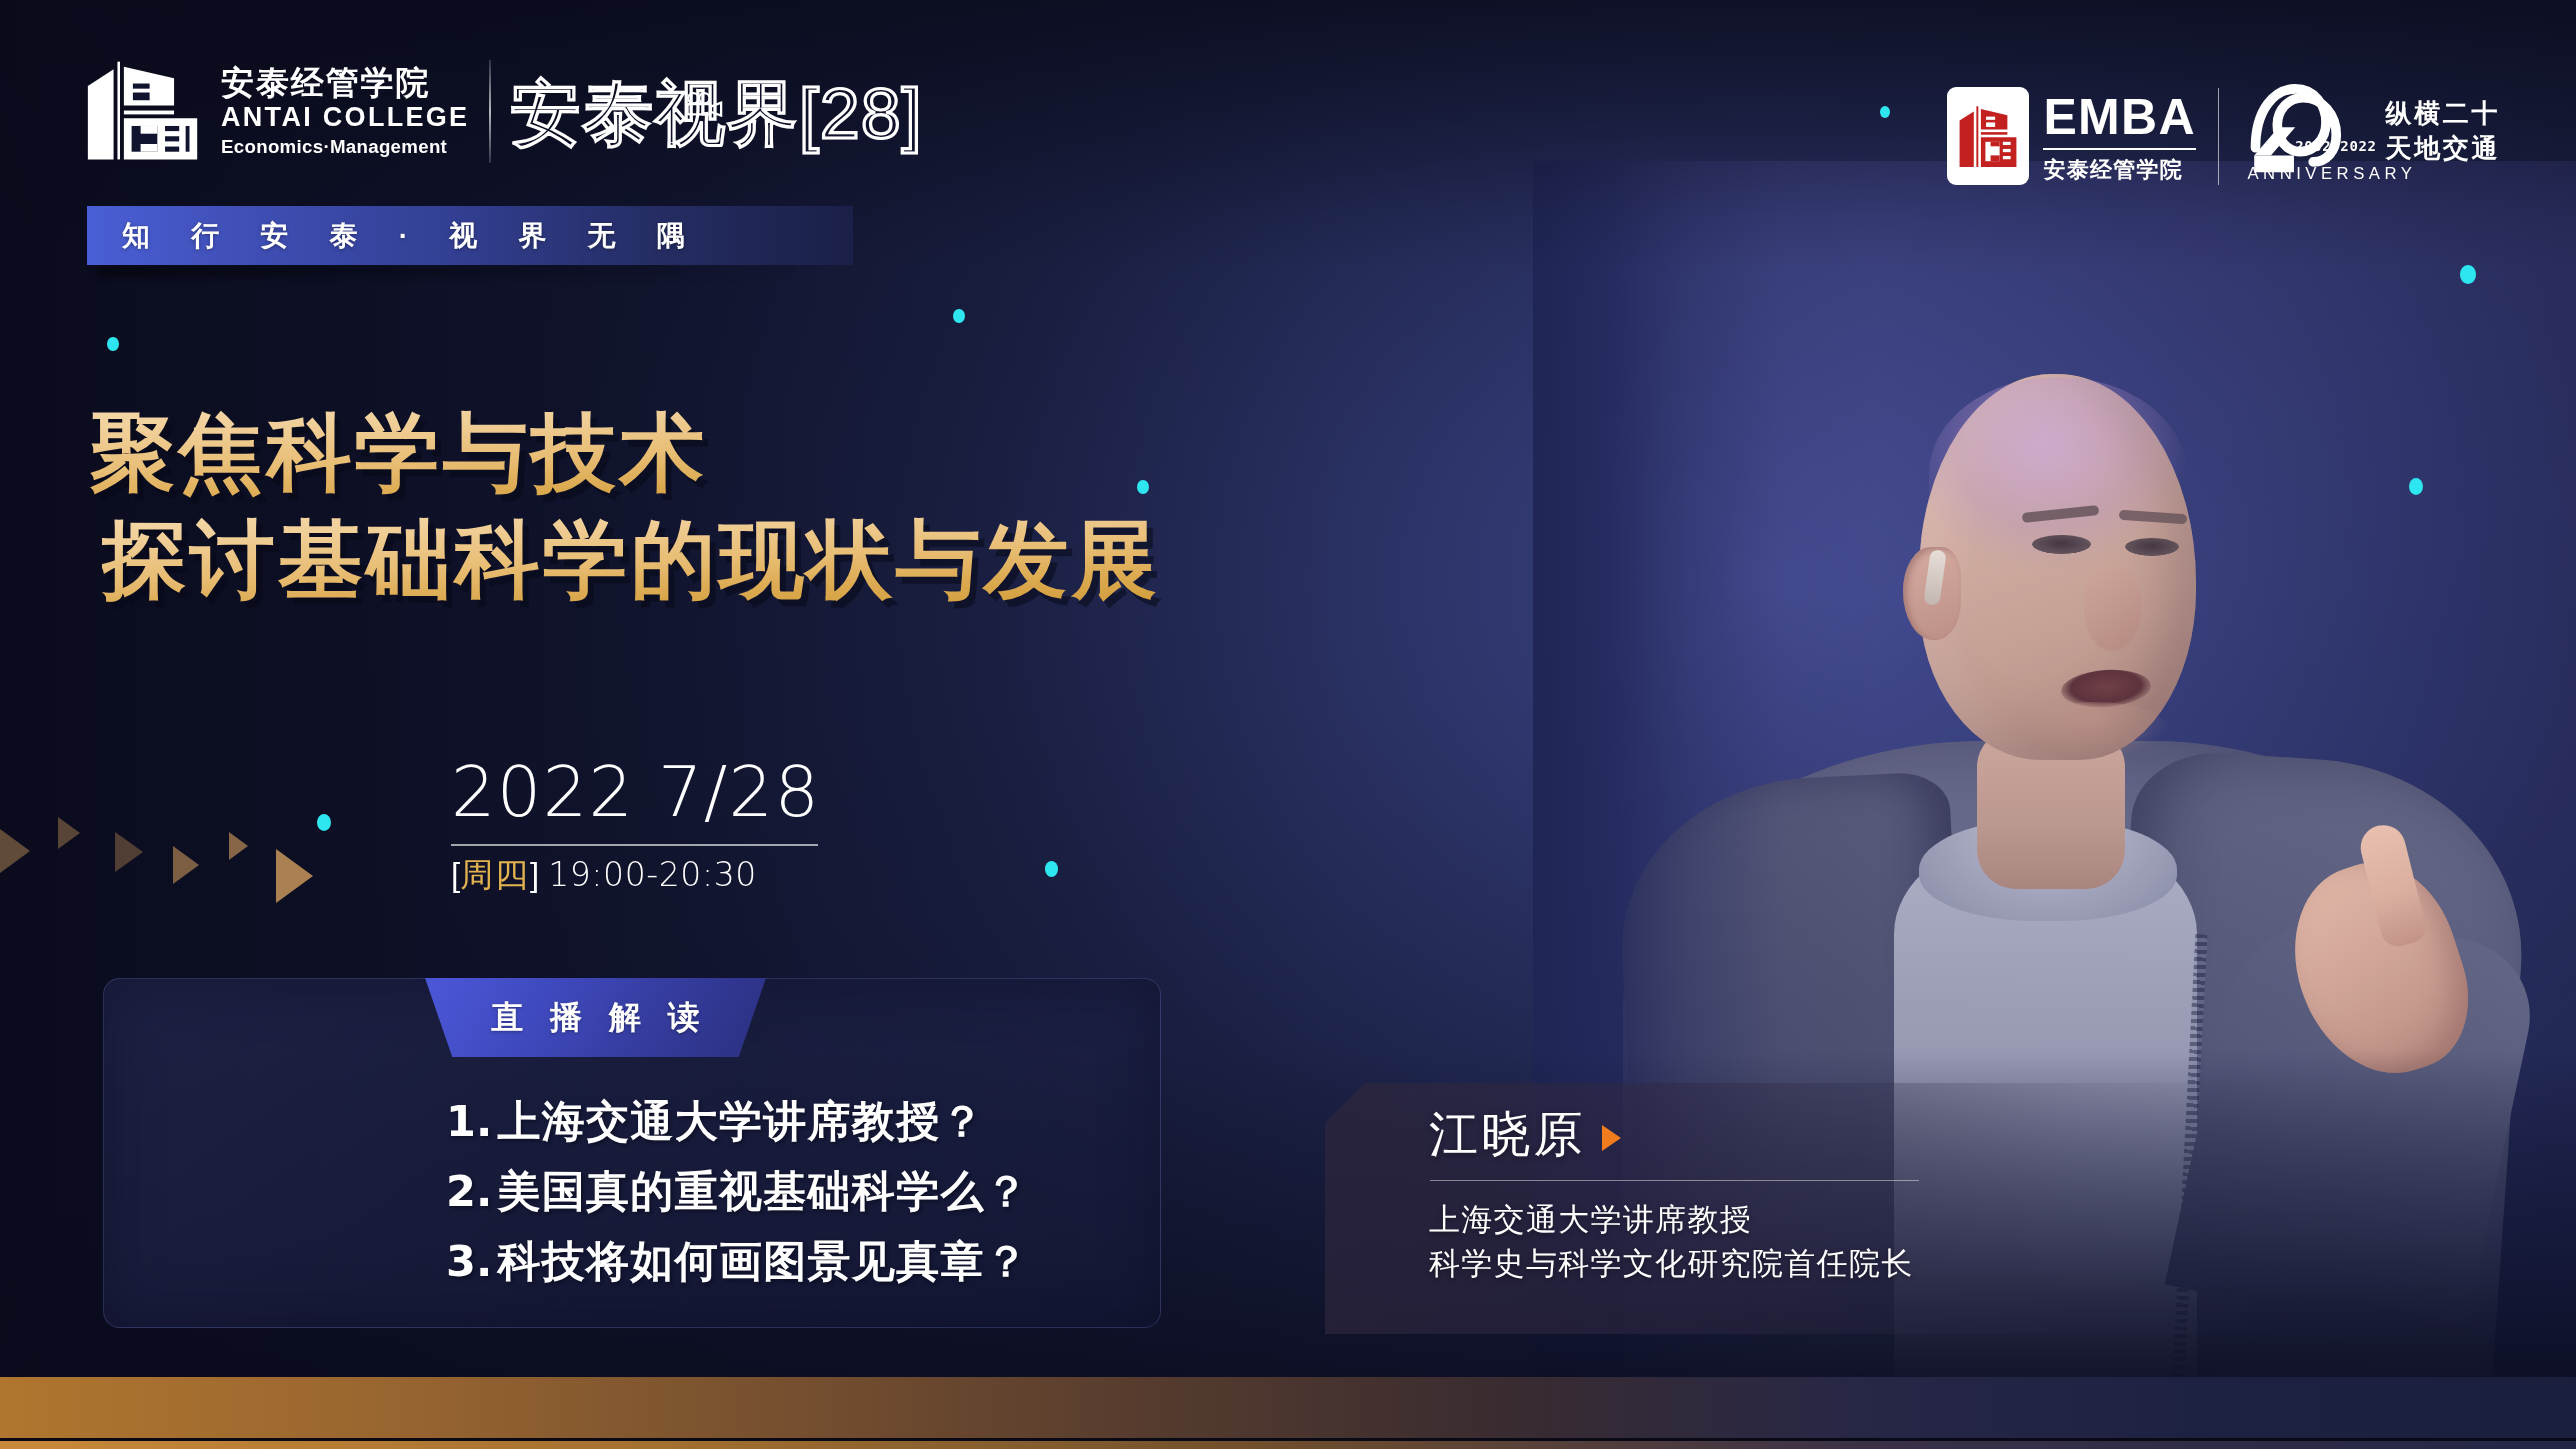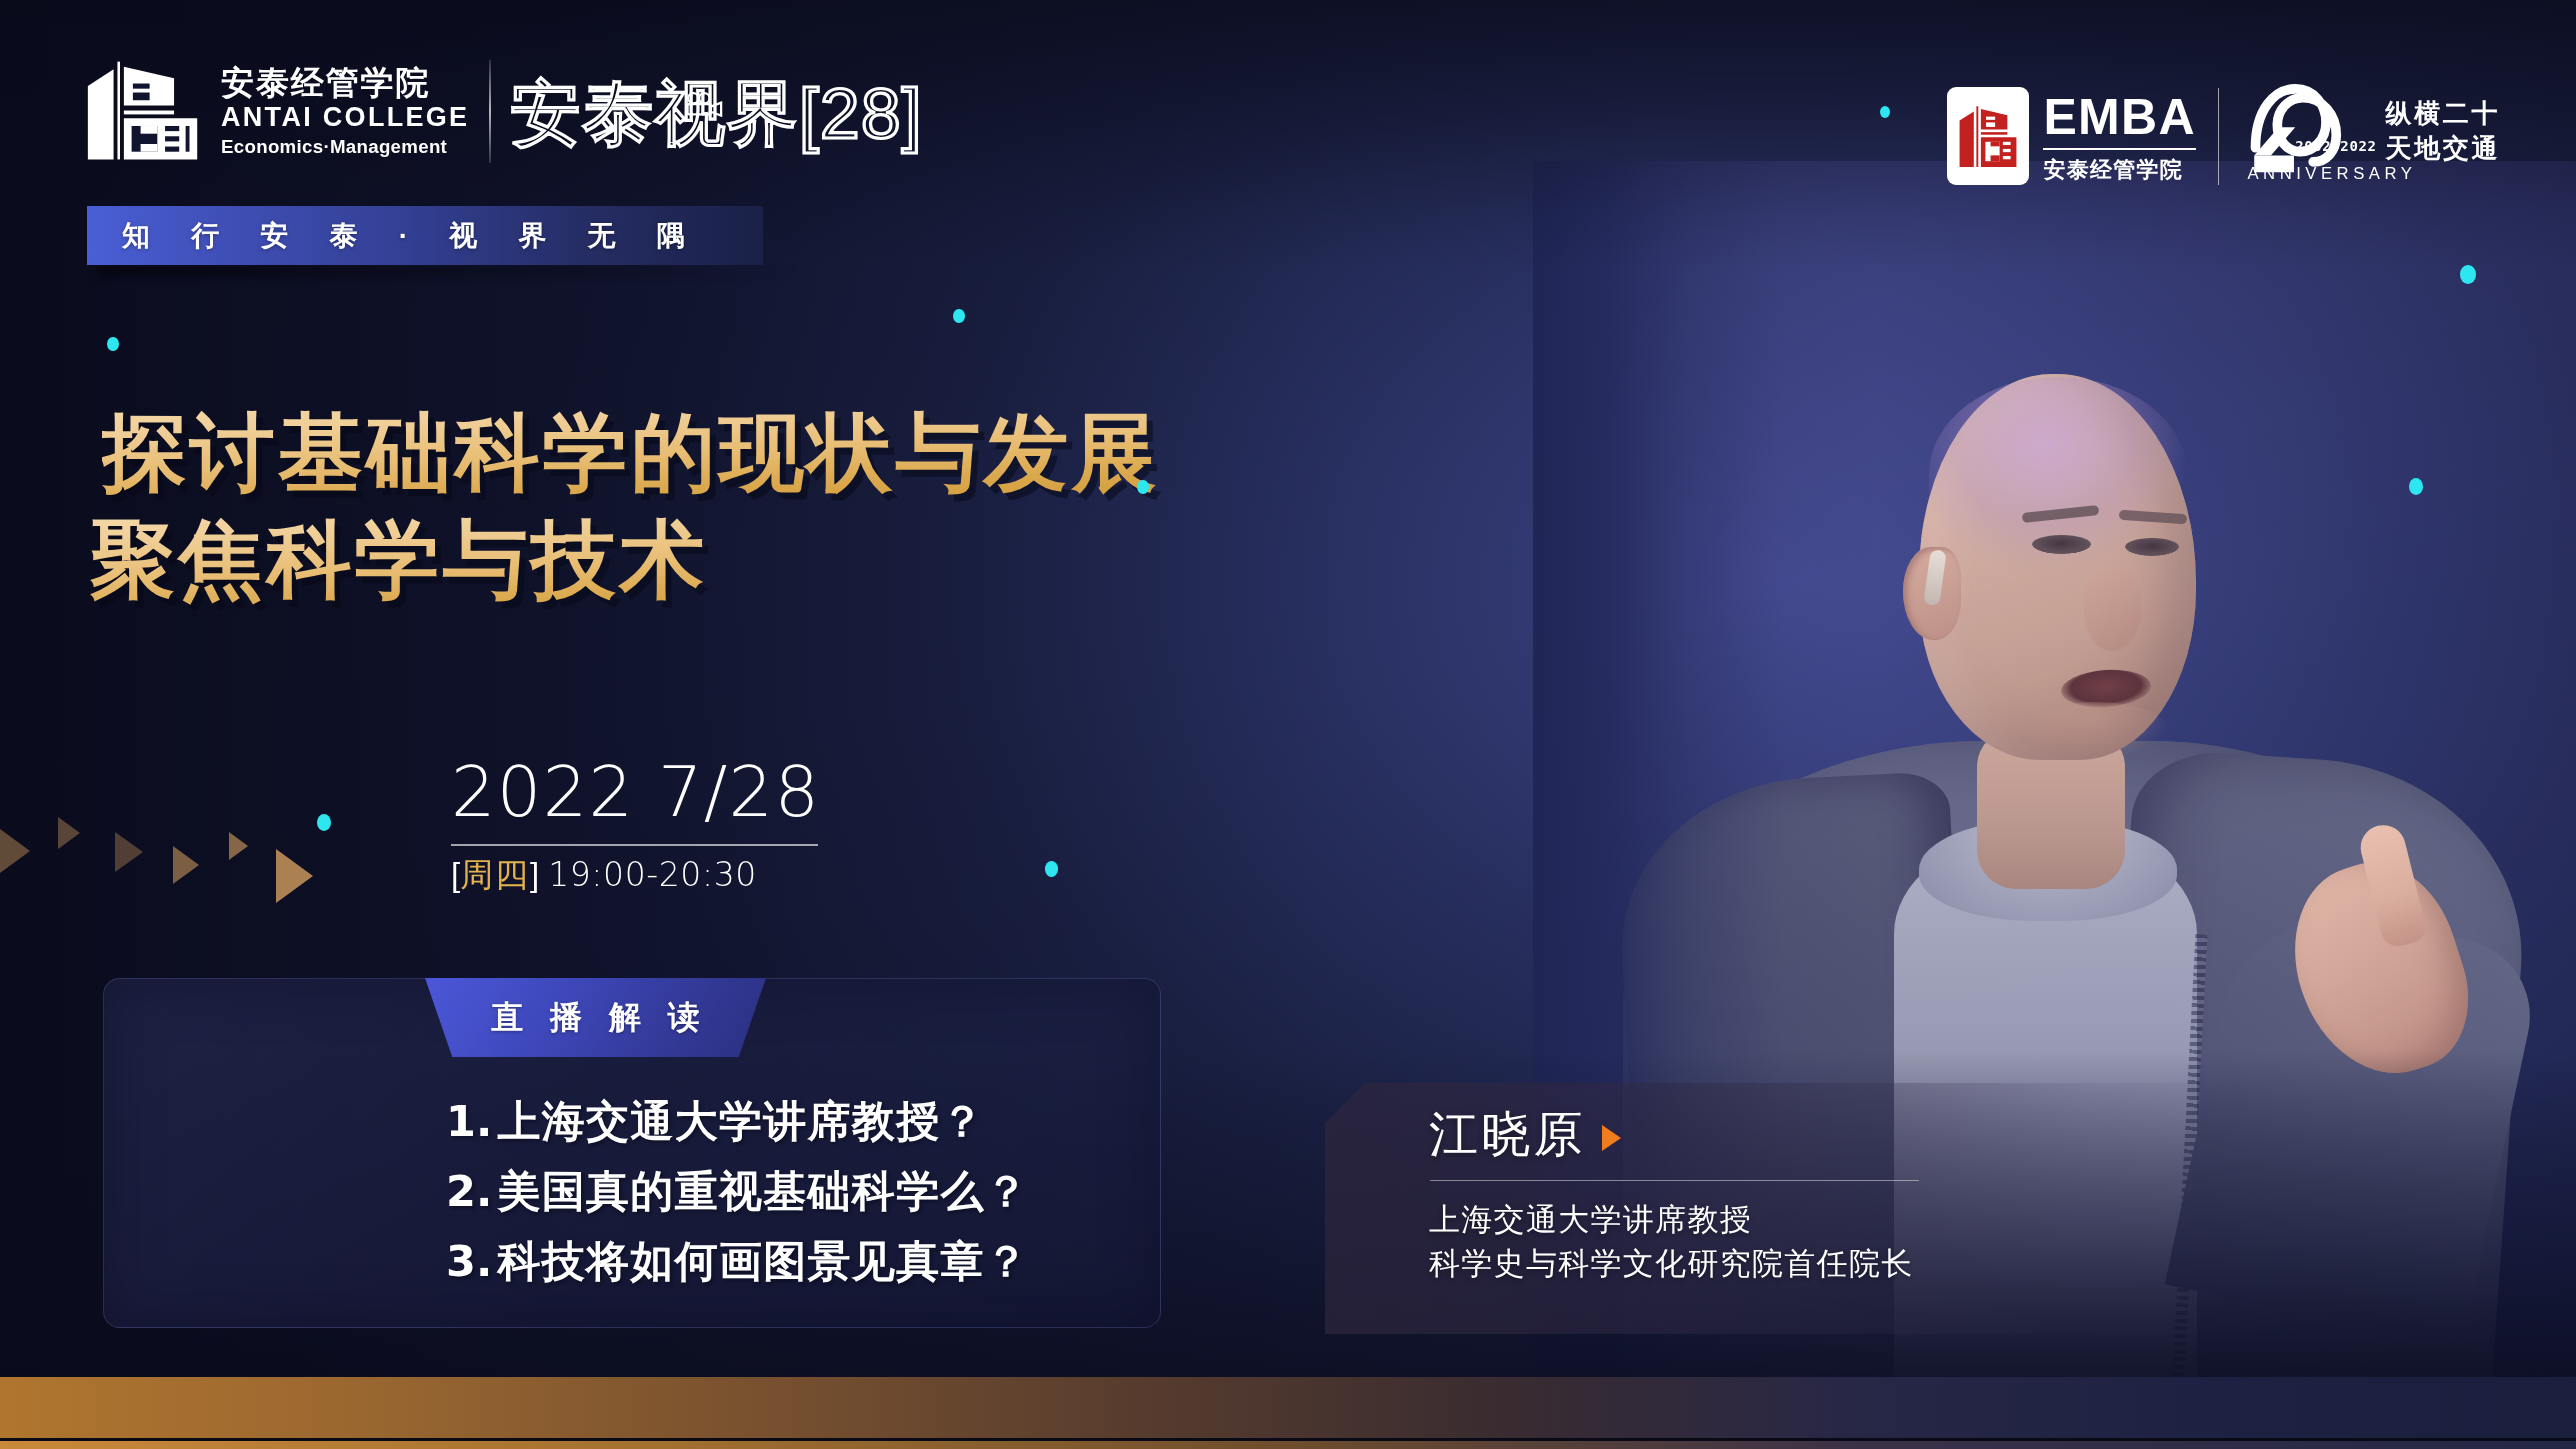--- a/index.html
+++ b/index.html
@@ -184,21 +184,21 @@
     -webkit-text-stroke: 3.2px #ffffff;
     font-weight: 400;
     white-space: nowrap;
     padding-top: 3.9px;
   }
   .cam-icon { position: absolute; left: 175px; top: -16.7px; }
 
   
   .slogan {
     position: absolute; left: 87px; top: 206px;
-    width: 676px; height: 59px;
+    width: 766px; height: 59px;
     background: linear-gradient(90deg, #4a5fd6 0%, #3f4eb4 22%, #323f92 48%, #252d64 74%, #1a2047 100%);
     display: flex; align-items: center;
   }
   .slogan span {
     color: #fff; font-size: 28px; font-weight: 700;
     letter-spacing: 16.7px; margin-left: 35px; white-space: nowrap;
     text-shadow: 0 1.3px 3.9px rgba(0,0,0,.35);
   }
   .slogan-shadow {
     position: absolute; left: 97px; top: 265px; width: 702px; height: 11.6px;
@@ -406,22 +406,22 @@
       </span>
     </div>
   </div>
 
   <div class="slogan-shadow"></div>
   <div class="slogan">
     <span>知 行 安 泰 · 视 界 无 隅</span>
   </div>
 
   <div class="main-title">
+    <div class="tline l1">聚焦科学与技术</div>
     <div class="tline l2">探讨基础科学的现状与发展</div>
-    <div class="tline l1">聚焦科学与技术</div>
   </div>
 
   <div class="date-block">
     <div class="date-main">2022  7/28</div>
     <div class="date-rule"></div>
     <div class="date-sub"><span class="brk">[</span><span class="wd">周四</span><span class="brk">]</span><span class="tm">19:00-20:30</span></div>
   </div>
 
   <div class="agenda"></div>
   <div class="badge">

